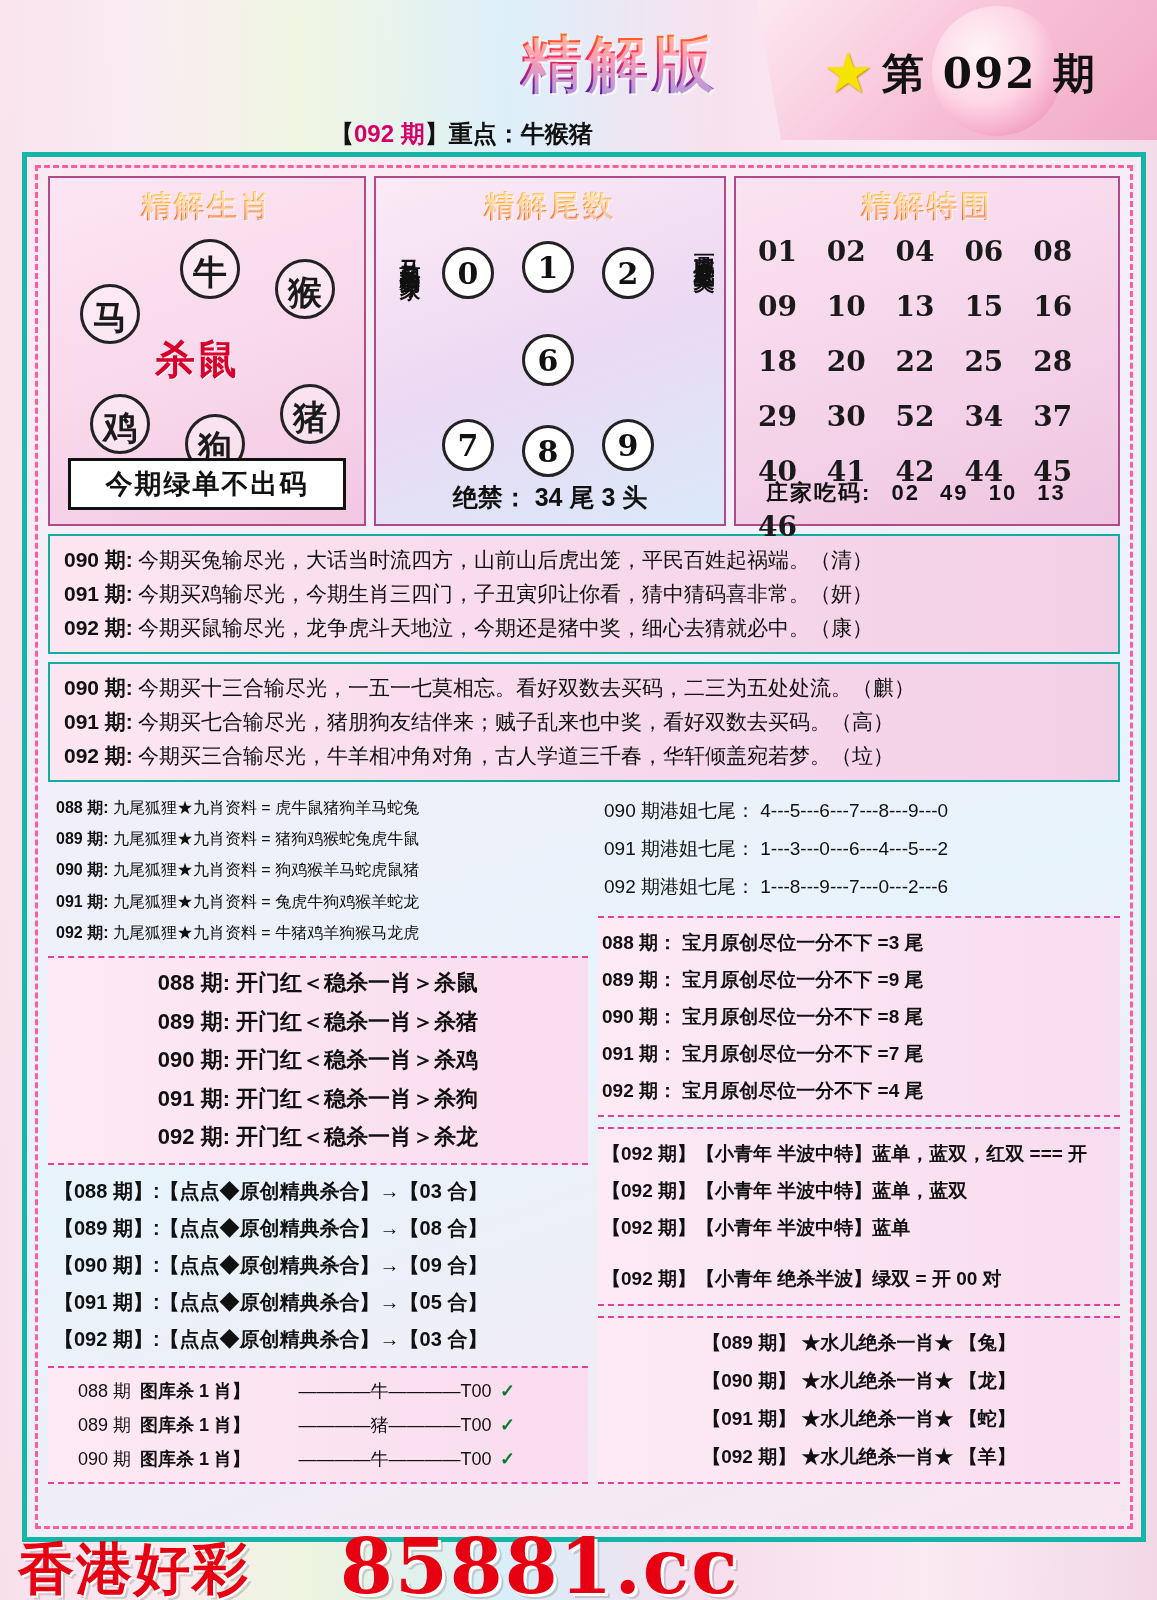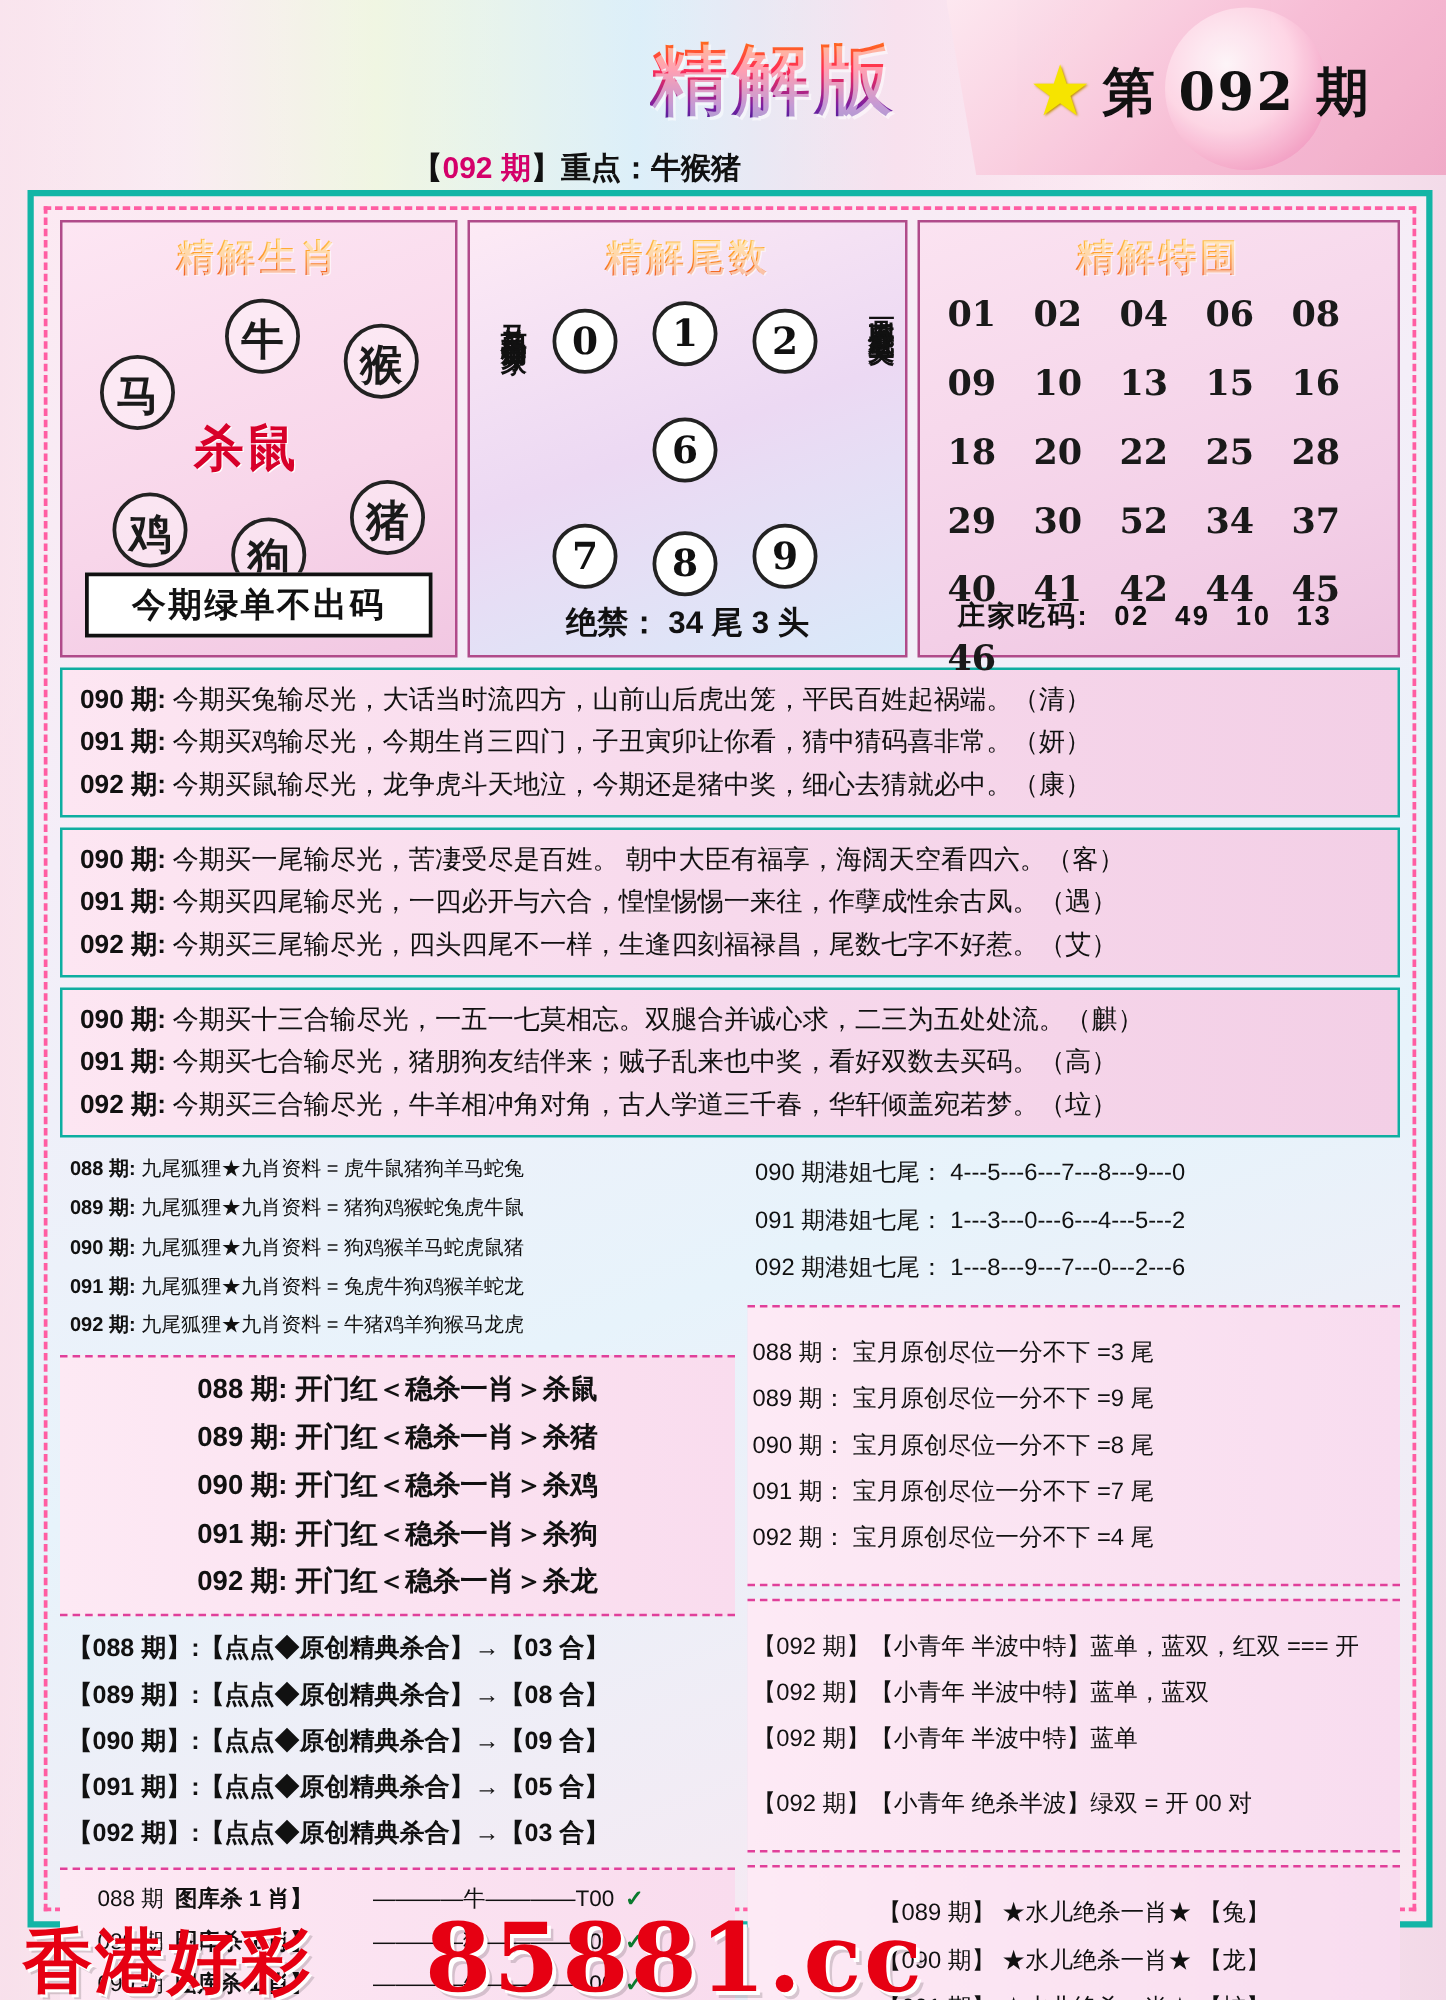--- a/index.html
+++ b/index.html
@@ -300,22 +300,23 @@
   .tuku-row .a { display:inline-block; width: 92px; padding-left:30px; }
   .tuku-row .b { display:inline-block; width: 150px; font-weight:bold;}
   .tuku-row .c { display:inline-block; width: 210px; text-align:center; }
   .tuku-row .d { color: #0a7a2e; font-weight: bold; }
 
   .r-block { font-size: 19px; color: #111; line-height: 2.0; padding-left: 6px; }
   .r-dash {
     border-top: 2px dashed #e0409a;
     border-bottom: 2px dashed #e0409a;
     margin: 10px 0;
-    padding: 18px 4px;
+    padding: 6px 4px;
     background: linear-gradient(90deg,#fdeaf5,#f8dcef);
+    font-weight: bold;
   }
   .r-line { font-size: 19px; color: #111; line-height: 1.95; }
   .shuier { text-align: center; font-size: 19px; line-height: 2.0; color: #111; }
 
   
   .footer {
     position: absolute;
     left: 0; bottom: 4px;
     width: 100%;
     height: 70px;
@@ -432,28 +433,23 @@
           </div>
         </div>
       </div>
 
       <div class="verse-block">
         <div class="verse"><span class="t1 per">090 期:</span><span>今期买兔输尽光，大话当时流四方，山前山后虎出笼，平民百姓起祸端。（清）</span></div>
         <div class="verse"><span class="t1 per">091 期:</span><span>今期买鸡输尽光，今期生肖三四门，子丑寅卯让你看，猜中猜码喜非常。（妍）</span></div>
         <div class="verse"><span class="t1 per">092 期:</span><span>今期买鼠输尽光，龙争虎斗天地泣，今期还是猪中奖，细心去猜就必中。（康）</span></div>
       </div>
 
+
       <div class="verse-block">
-        <div class="verse"><span class="t1 per">090 期:</span><span>今期买一尾输尽光，苦凄受尽是百姓。 朝中大臣有福享，海阔天空看四六。（客）</span></div>
-        <div class="verse"><span class="t1 per">091 期:</span><span>今期买四尾输尽光，一四必开与六合，惶惶惕惕一来往，作孽成性余古凤。（遇）</span></div>
-        <div class="verse"><span class="t1 per">092 期:</span><span>今期买三尾输尽光，四头四尾不一样，生逢四刻福禄昌，尾数七字不好惹。（艾）</span></div>
-      </div>
-
-      <div class="verse-block">
-        <div class="verse"><span class="t1 per">090 期:</span><span>今期买十三合输尽光，一五一七莫相忘。双腿合并诚心求，二三为五处处流。（麒）</span></div>
+        <div class="verse"><span class="t1 per">090 期:</span><span>今期买十三合输尽光，一五一七莫相忘。看好双数去买码，二三为五处处流。（麒）</span></div>
         <div class="verse"><span class="t1 per">091 期:</span><span>今期买七合输尽光，猪朋狗友结伴来；贼子乱来也中奖，看好双数去买码。（高）</span></div>
         <div class="verse"><span class="t1 per">092 期:</span><span>今期买三合输尽光，牛羊相冲角对角，古人学道三千春，华轩倾盖宛若梦。（垃）</span></div>
       </div>
 
       <div class="bottom">
 
         <div class="col-l">
           <div class="fox-list">
             <div><b>088 期:</b> <span>九尾狐狸★九肖资料 =</span> <span>虎牛鼠猪狗羊马蛇兔</span></div>
             <div><b>089 期:</b> <span>九尾狐狸★九肖资料 =</span> <span>猪狗鸡猴蛇兔虎牛鼠</span></div>

